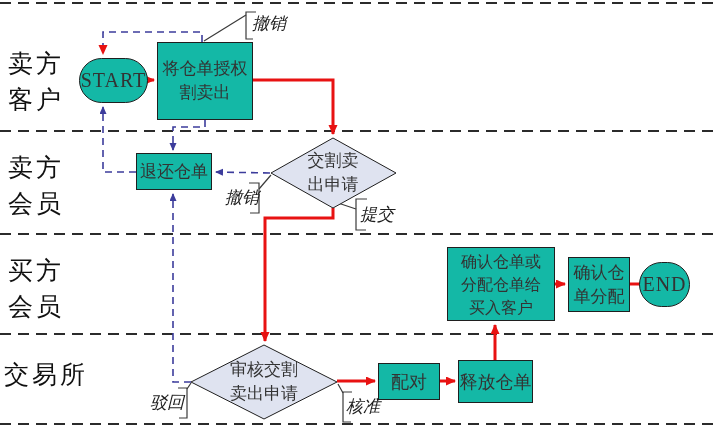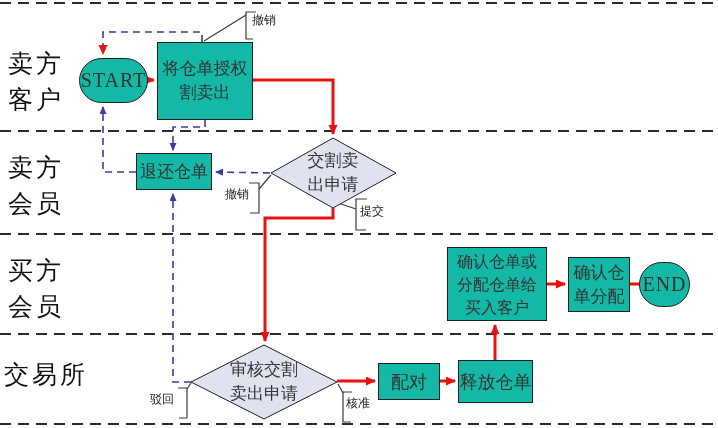--- a/index.html
+++ b/index.html
@@ -16,21 +16,21 @@
     color:#333333;text-align:center;box-sizing:border-box;white-space:nowrap;
   }
   .terminator{border-radius:23px;font-size:20px;letter-spacing:1px;margin-left:11px;}
   .proc-lg{font-size:17px;line-height:24px;}
   .proc-sm{font-size:18px;line-height:22px;}
   .proc-3l{font-size:16px;line-height:23px;}
   .dtext{
     position:absolute;display:flex;flex-direction:column;align-items:center;justify-content:center;
     color:#333333;text-align:center;font-size:17px;line-height:24px;white-space:nowrap;
   }
-  .edge-label{position:absolute;font-size:12px;color:#1c1c1c;white-space:nowrap;}
+  .edge-label{position:absolute;font-size:17px;color:#1c1c1c;white-space:nowrap;font-style:italic;}
 </style>
 </head>
 <body>
 
 <div class="stage">
 
   <svg class="layer" width="718" height="428" viewBox="0 0 718 428">
     <defs>
       <marker id="arrow-red" markerUnits="userSpaceOnUse" markerWidth="14" markerHeight="12" refX="9" refY="4.5" orient="auto">
         <polygon points="0 0, 10 4.5, 0 9" fill="#e81212"></polygon>
@@ -126,21 +126,21 @@
   </div>
 
   <div class="node proc-sm" style="left:378px;top:363px;width:62px;height:37px;">
     <span>配对</span>
   </div>
 
   <div class="node proc-sm" style="left:458px;top:360px;width:75px;height:43px;">
     <span>释放仓单</span>
   </div>
 
-  <div class="node proc-3l" style="left:447px;top:247px;width:100px;height:74px;">
+  <div class="node proc-3l" style="left:447px;top:247px;width:108px;height:74px;">
     <div>确认仓单或</div>
     <div>分配仓单给</div>
     <div>买入客户</div>
   </div>
 
   <div class="node proc-lg" style="left:568px;top:257px;width:62px;height:55px;">
     <div>确认仓</div>
     <div>单分配</div>
   </div>
 

